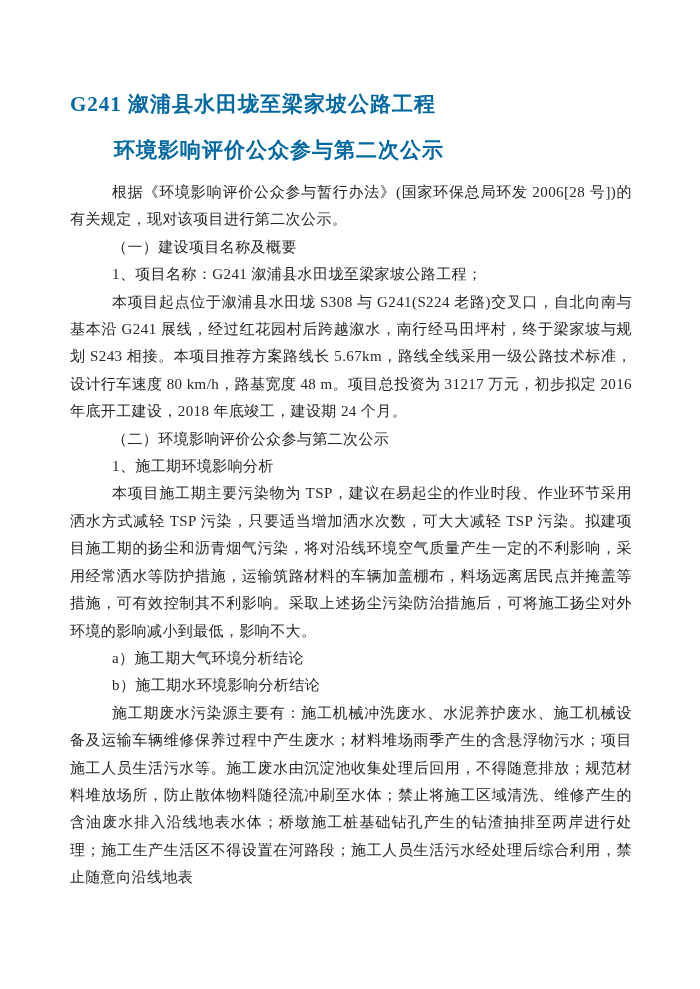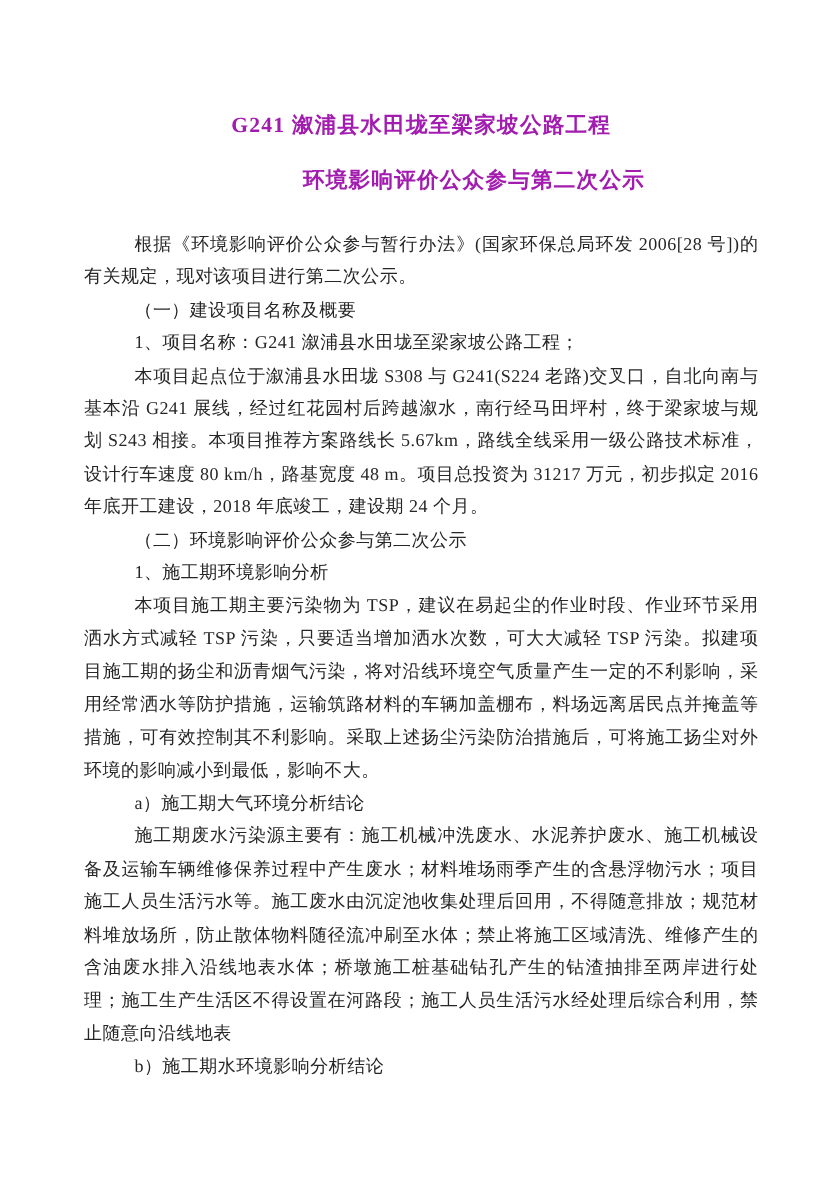--- a/index.html
+++ b/index.html
@@ -14,34 +14,34 @@
     margin: 0 auto;
     background: #ffffff;
     overflow: hidden;
     font-family: "Liberation Serif", "DejaVu Serif", serif;
     color: #262626;
   }
   .content {
     padding: 81px 68px 0 70px;
   }
   .doc-title {
-    text-align: center;
-    font-size: 18px;
+    text-align: left;
+    font-size: 21px;
     font-weight: bold;
     line-height: 46px;
     letter-spacing: 1px;
-    color: #a21caf;
+    color: #0369a1;
     white-space: nowrap;
   }
   .doc-title .line2 {
     position: relative;
     left: 44px;
   }
   .doc-body {
-    margin-top: 18px;
+    margin-top: 6px;
     font-size: 15px;
     line-height: 27.4px;
     letter-spacing: 0.4px;
     text-align: justify;
     text-justify: inter-character;
     font-family: Liberation Serif, serif;
   }
   .doc-body p {
     margin: 0;
     text-indent: 42px;
@@ -60,18 +60,18 @@
 
     <div class="doc-body">
       <p>根据《环境影响评价公众参与暂行办法》(国家环保总局环发 2006[28 号])的有关规定，现对该项目进行第二次公示。</p>
       <p>（一）建设项目名称及概要</p>
       <p>1、项目名称：G241 溆浦县水田垅至梁家坡公路工程；</p>
       <p>本项目起点位于溆浦县水田垅 S308 与 G241(S224 老路)交叉口，自北向南与基本沿 G241 展线，经过红花园村后跨越溆水，南行经马田坪村，终于梁家坡与规划 S243 相接。本项目推荐方案路线长 5.67km，路线全线采用一级公路技术标准，设计行车速度 80 km/h，路基宽度 48 m。项目总投资为 31217 万元，初步拟定 2016 年底开工建设，2018 年底竣工，建设期 24 个月。</p>
       <p>（二）环境影响评价公众参与第二次公示</p>
       <p>1、施工期环境影响分析</p>
       <p>本项目施工期主要污染物为 TSP，建议在易起尘的作业时段、作业环节采用洒水方式减轻 TSP 污染，只要适当增加洒水次数，可大大减轻 TSP 污染。拟建项目施工期的扬尘和沥青烟气污染，将对沿线环境空气质量产生一定的不利影响，采用经常洒水等防护措施，运输筑路材料的车辆加盖棚布，料场远离居民点并掩盖等措施，可有效控制其不利影响。采取上述扬尘污染防治措施后，可将施工扬尘对外环境的影响减小到最低，影响不大。</p>
       <p>a）施工期大气环境分析结论</p>
+      <p>b）施工期水环境影响分析结论</p>
       <p>施工期废水污染源主要有：施工机械冲洗废水、水泥养护废水、施工机械设备及运输车辆维修保养过程中产生废水；材料堆场雨季产生的含悬浮物污水；项目施工人员生活污水等。施工废水由沉淀池收集处理后回用，不得随意排放；规范材料堆放场所，防止散体物料随径流冲刷至水体；禁止将施工区域清洗、维修产生的含油废水排入沿线地表水体；桥墩施工桩基础钻孔产生的钻渣抽排至两岸进行处理；施工生产生活区不得设置在河路段；施工人员生活污水经处理后综合利用，禁止随意向沿线地表</p>
-      <p>b）施工期水环境影响分析结论</p>
     </div>
 
   </div>
 </div>
 
 </body></html>

